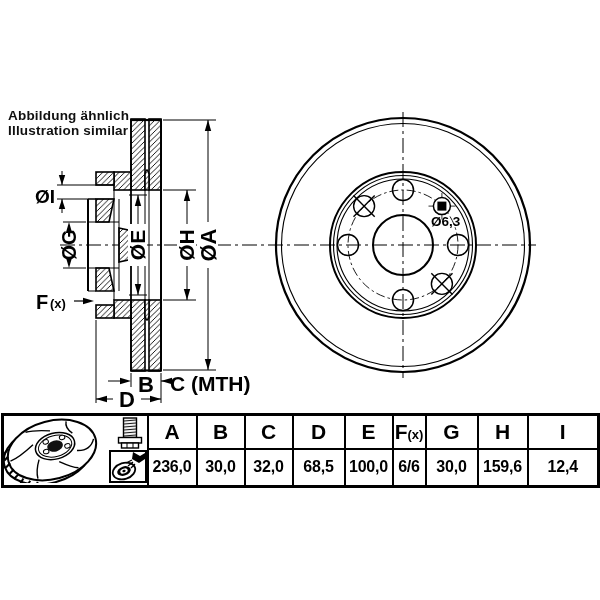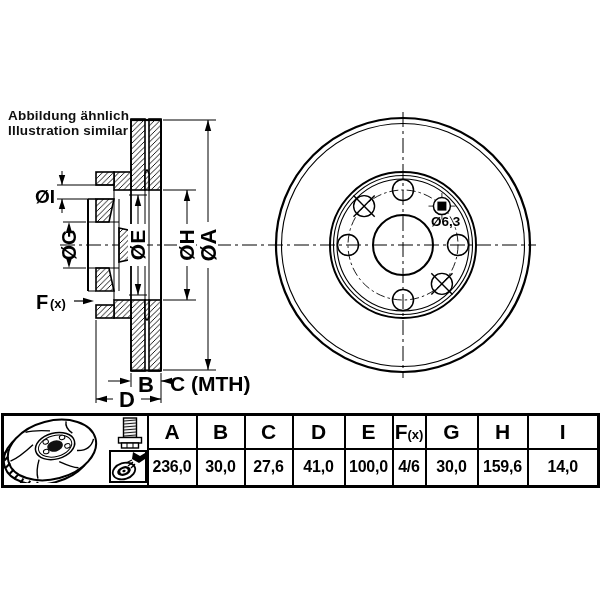--- a/index.html
+++ b/index.html
@@ -291,22 +291,22 @@
     <td class="hdr"><span>D</span></td>
     <td class="hdr"><span>E</span></td>
     <td class="hdr"><span>F</span><span class="sub">(x)</span></td>
     <td class="hdr"><span>G</span></td>
     <td class="hdr"><span>H</span></td>
     <td class="hdr"><span>I</span></td>
   </tr>
   <tr style="height:36px">
     <td class="val"><span>236,0</span></td>
     <td class="val"><span>30,0</span></td>
-    <td class="val"><span>27,6</span></td>
-    <td class="val"><span>41,0</span></td>
+    <td class="val"><span>32,0</span></td>
+    <td class="val"><span>68,5</span></td>
     <td class="val"><span>100,0</span></td>
-    <td class="val"><span>4/6</span></td>
+    <td class="val"><span>6/6</span></td>
     <td class="val"><span>30,0</span></td>
     <td class="val"><span>159,6</span></td>
-    <td class="val"><span>14,0</span></td>
+    <td class="val"><span>12,4</span></td>
   </tr>
 </tbody>
   </table>
 
 </body></html>

